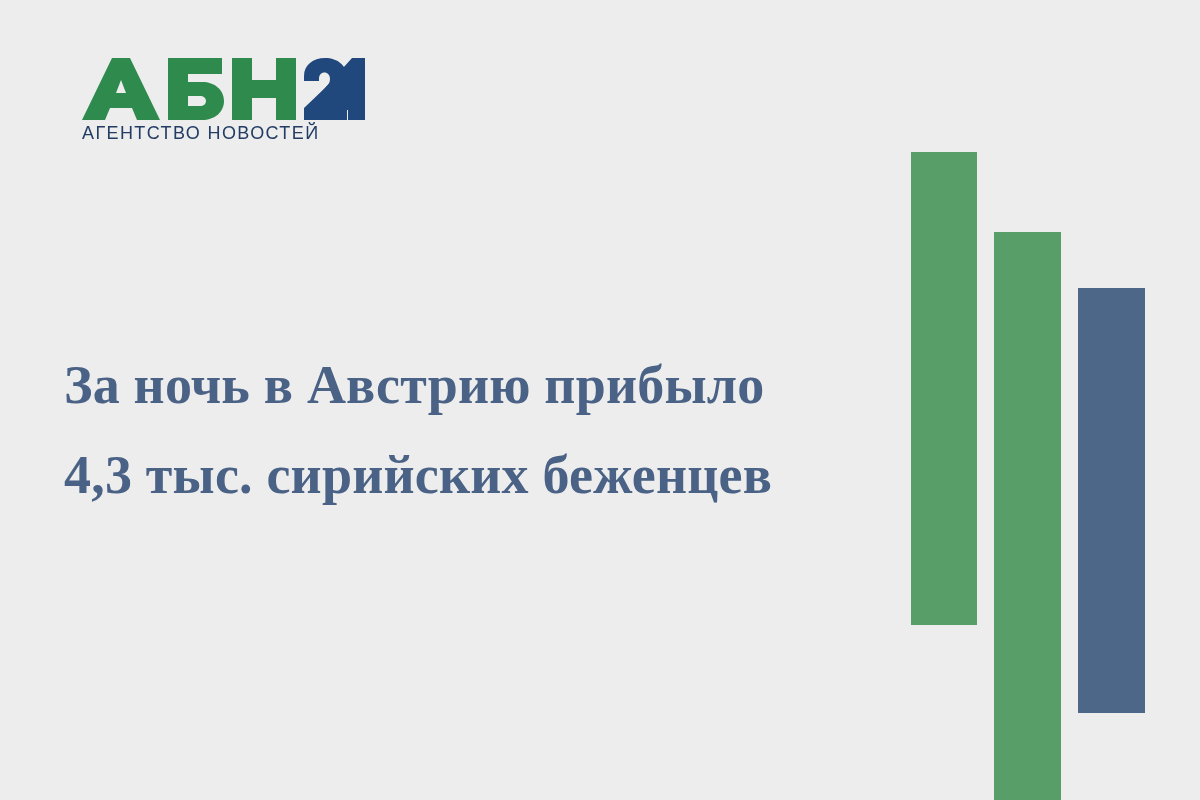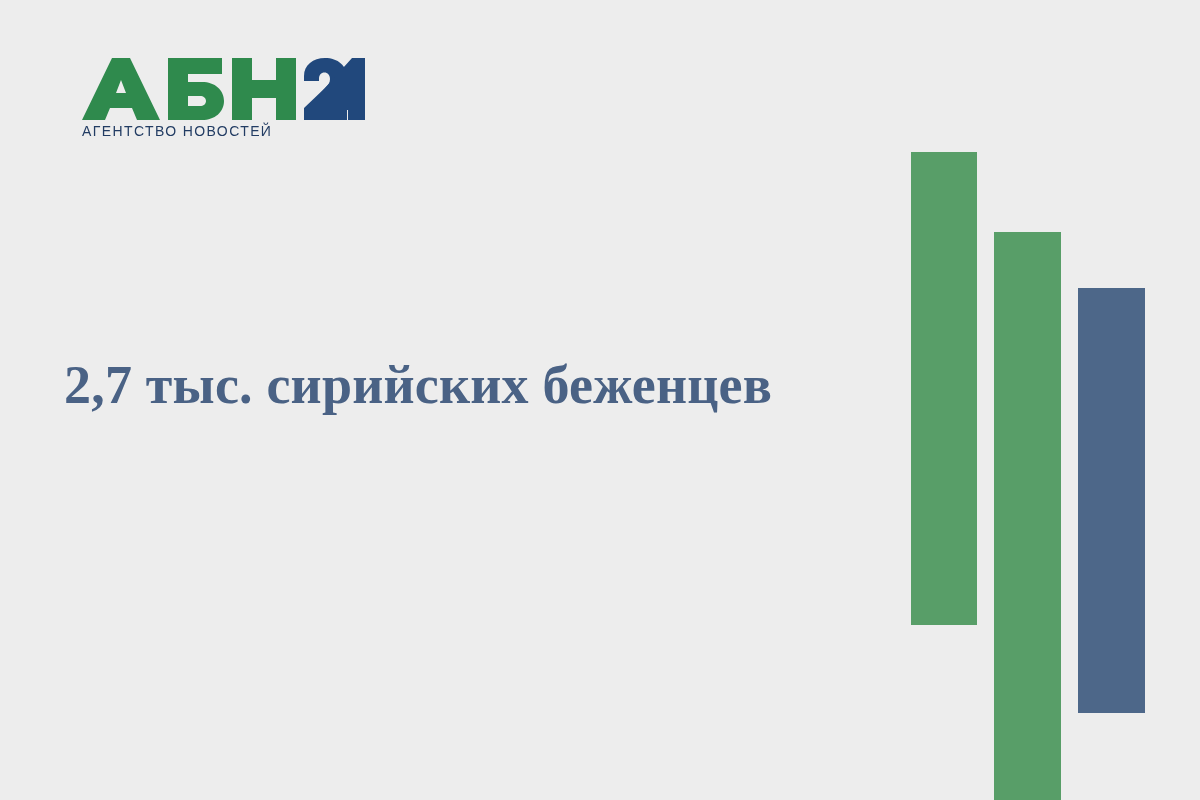--- a/index.html
+++ b/index.html
@@ -67,21 +67,21 @@
     position: relative;
     width: 285px;
     height: 62px;
   }
   .logo-wordmark svg {
     display: block;
   }
   .logo-tagline {
     margin-top: 4px;
     font-family: "Liberation Sans", sans-serif;
-    font-size: 14px;
+    font-size: 18px;
     font-weight: 500;
     letter-spacing: 1.4px;
     color: #223c63;
     white-space: nowrap;
     line-height: 1;
   }
 
   
   .headline {
     position: absolute;
@@ -128,16 +128,17 @@
                  L243 30 C246.5 27 248 24.5 248 21 C248 17 245.5 14.5 242.5 14.5
                  C239 14.5 237 17 237 21 L237 23 L222 23 Z" fill="#21487c"></path>
 
         <path d="M272 0 L285 0 L285 62 L268 62 L268 52 L236 52 L236 40 Z" fill="#21487c" transform="translate(-2,0)"></path>
       </svg>
     </div>
     <div class="logo-tagline" style="color: rgb(34, 60, 99);">АГЕНТСТВО НОВОСТЕЙ</div>
   </div>
 
   <div class="headline" style="color: rgb(74, 98, 133);">
-    <span class="headline-line">2,7 тыс. сирийских беженцев</span>
+    <span class="headline-line">За ночь в Австрию прибыло</span>
+    <span class="headline-line">4,3 тыс. сирийских беженцев</span>
   </div>
 
 </div>
 
 </body></html>

